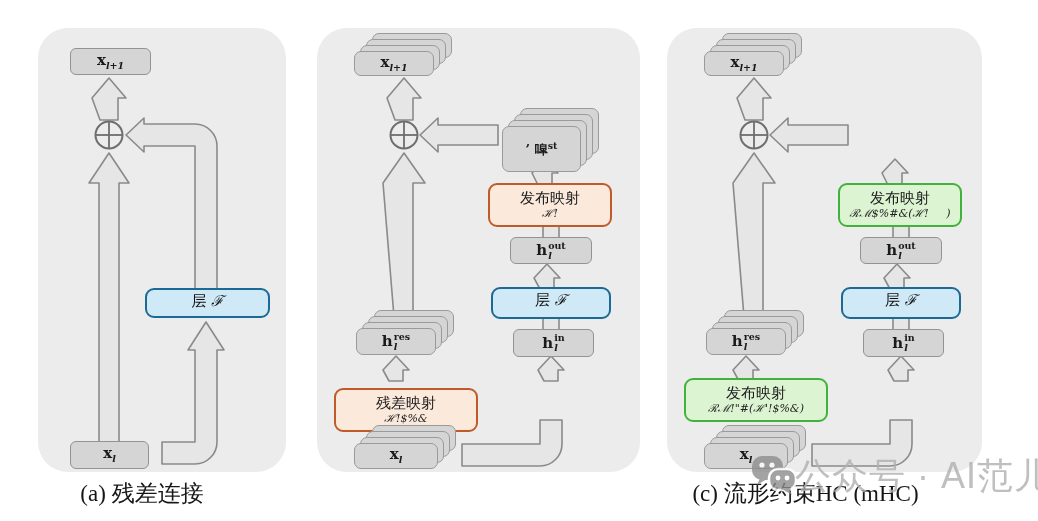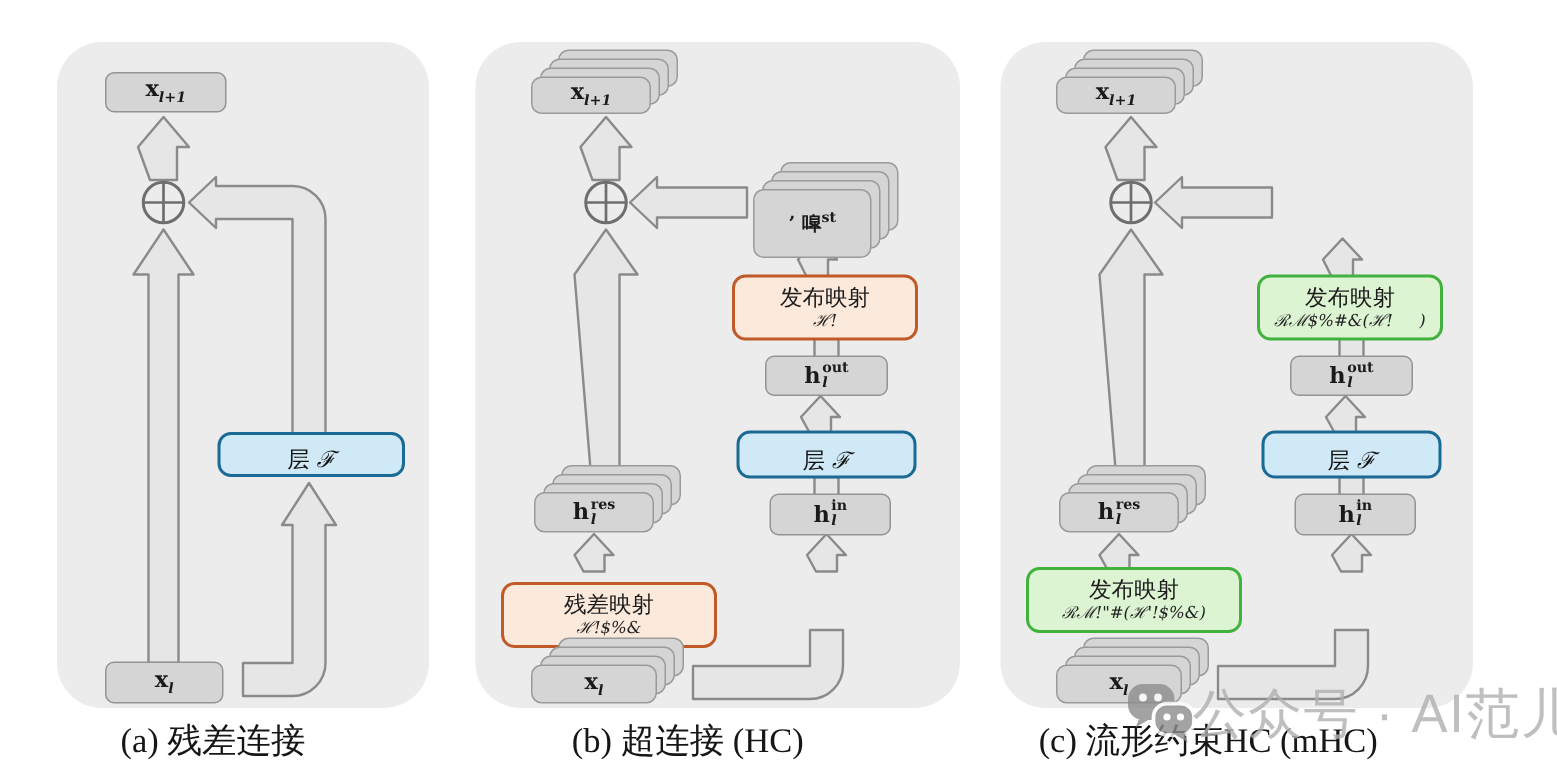--- a/index.html
+++ b/index.html
@@ -20,21 +20,21 @@
         border:1.5px solid #9a9a9a;border-radius:7px;box-sizing:border-box;}
   .o1{transform:translate(6px,-6px);}
   .o2{transform:translate(12px,-12px);}
   .o3{transform:translate(18px,-18px);}
   .front{display:flex;align-items:center;justify-content:center;}
   .accent{position:absolute;border-radius:9px;display:flex;flex-direction:column;
         align-items:center;justify-content:center;box-sizing:border-box;overflow:visible;}
   .orange{background:#fbe9db;border:2px solid #c05a28;}
   .green{background:#dcf4d2;border:2px solid #41b23e;}
   .blue{position:absolute;background:#cfe9f6;border:2px solid #1b6a96;border-radius:9px;
-        display:flex;align-items:flex-end;justify-content:center;box-sizing:border-box;}
+        display:flex;align-items:flex-start;justify-content:center;box-sizing:border-box;}
   .m{font-weight:bold;font-size:15px;color:#1a1a1a;line-height:1;}
   .m sub{font-size:9.5px;font-style:italic;}
   .hs{display:inline-flex;align-items:center;}
   .ss{display:inline-flex;flex-direction:column;justify-content:center;margin-left:1px;}
   .ss .sp{font-size:9.5px;line-height:1.05;font-weight:bold;}
   .ss .sb{font-size:9.5px;line-height:1.05;font-style:italic;}
   .postlbl{font-size:13px;}
   .postsup{font-size:9.5px;}
   .title{font-size:15px;color:#1c1c1c;line-height:1.15;font-family:"DejaVu Sans",sans-serif;}
   .formula{font-size:11px;font-style:italic;color:#222;white-space:nowrap;line-height:1.2;}
@@ -158,21 +158,20 @@
     </div>
     <div class="stack" style="left:37px;top:415px;width:84px;height:26px">
       <div class="layer o3"></div>
       <div class="layer o2"></div>
       <div class="layer o1"></div>
       <div class="layer front">
         <span class="m"><span>x</span><sub>l</sub></span>
       </div>
     </div>
   </div>
-  <div class="caption" style="left:297px;width:323px">(b) 超连接 (HC)</div>
 
   <div class="panel" id="panel-c">
     <svg class="psvg" width="315" height="444" viewBox="0 0 315 444">
       <polygon class="ar" points="87,50 104,70 96,70 96,92 78,92 70,70"></polygon>
       <polygon class="ar" points="87,125 108,155 96,155 96,301 78,301 66,155"></polygon>
       <polygon class="ar" points="103,107 121,90 121,97 181,97 181,117 121,117 121,124"></polygon>
       <polygon class="ar" points="228,131 241,145 235,145 235,157 221,157 215,145"></polygon>
       <rect class="ar" x="226" y="196" width="16" height="15"></rect>
       <polygon class="ar" points="230,236 243,250 237,250 237,261 223,261 217,250"></polygon>
       <rect class="ar" x="226" y="290" width="16" height="13"></rect>

